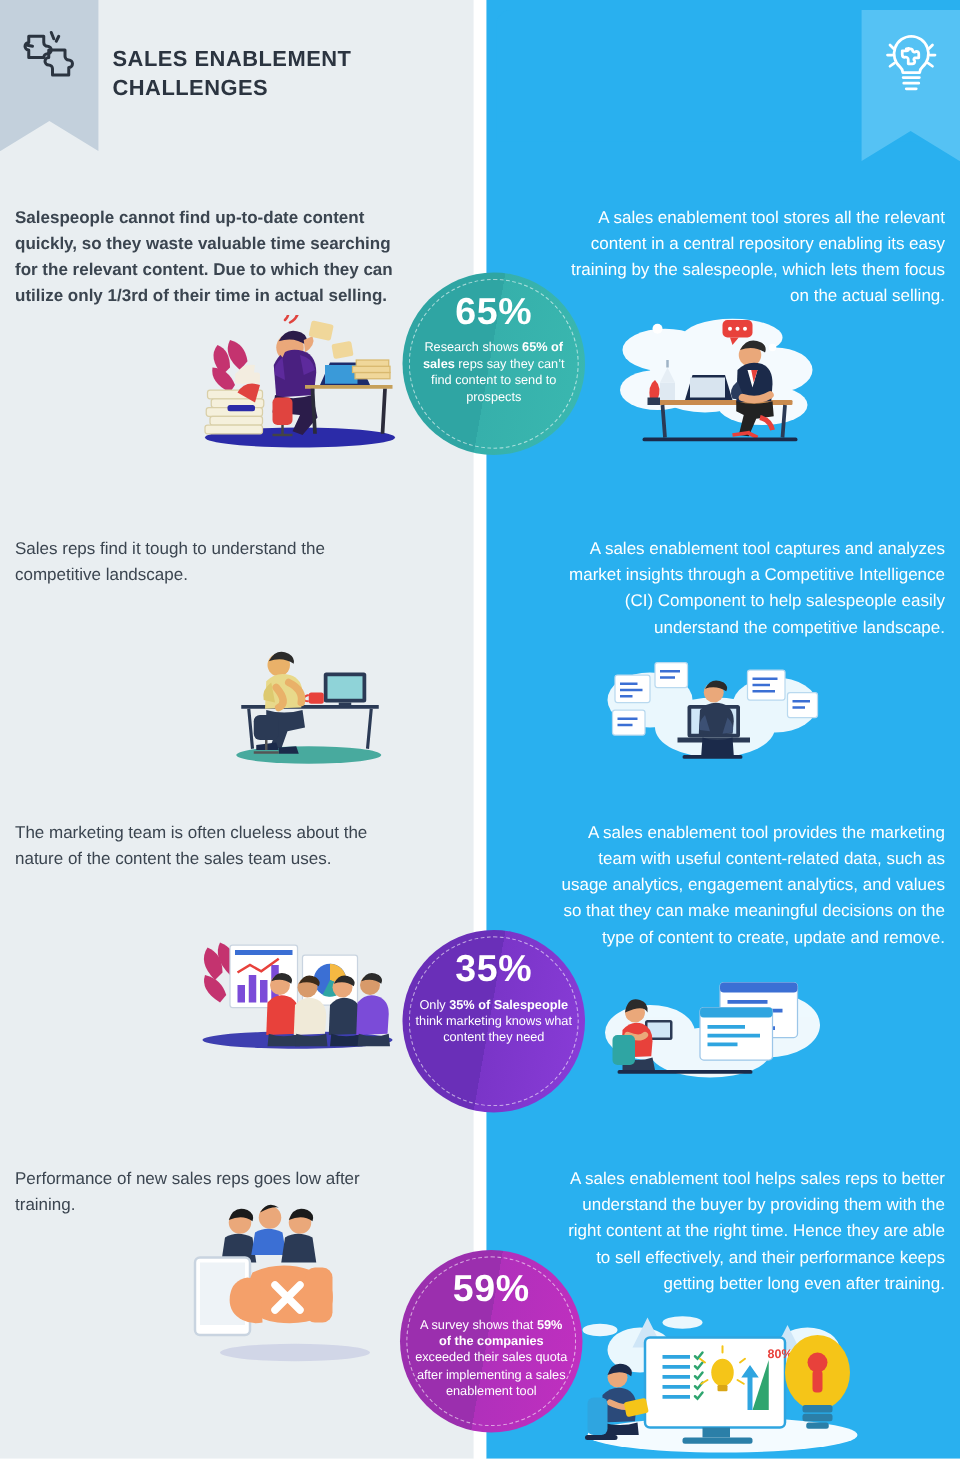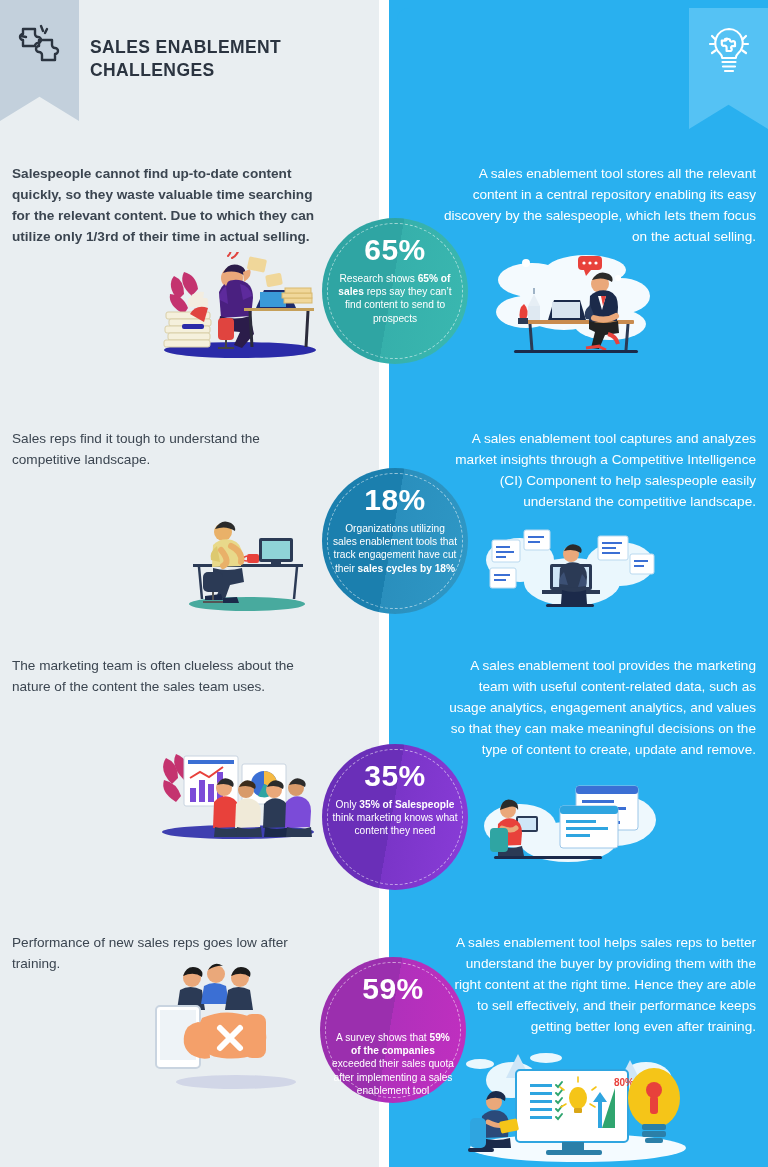--- a/index.html
+++ b/index.html
@@ -81,21 +81,21 @@
     content:""; position:absolute; left:5px; top:5px; right:5px; bottom:5px;
     border-radius:50%; border:1px dashed rgba(255,255,255,.55); pointer-events:none;
   }
   .stat .pct { font-size:30px; font-weight:bold; line-height:1.05; letter-spacing:.5px; }
   .stat .cap { margin-top:6px; font-size:10.2px; line-height:1.32; width:126px; }
   .stat .cap b { font-weight:bold; }
 
   .stat-1 { left:322px; top:218px; background:linear-gradient(100deg,#2fa5a3 0%,#2fa5a3 48%,#36b0ab 48%,#3ab8b0 100%); }
   .stat-2 { left:322px; top:468px; background:linear-gradient(100deg,#1b7fae 0%,#1b7fae 48%,#2a8fbd 48%,#2f98c6 100%); }
   .stat-3 { left:322px; top:744px; background:linear-gradient(100deg,#6a2fb8 0%,#6a2fb8 48%,#7a35c8 48%,#8a3cd8 100%); }
-  .stat-4 { left:320px; top:957px; background:linear-gradient(100deg,#9b2fae 0%,#9b2fae 48%,#b030bb 48%,#c22fc0 100%);gap:20px; }
+  .stat-4 { left:320px; top:1000px; background:linear-gradient(100deg,#9b2fae 0%,#9b2fae 48%,#b030bb 48%,#c22fc0 100%); }
 
   
   .illus { position:absolute; }
   .illus svg { display:block; }
 </style>
 </head>
 <body>
 
 <div class="page">
 
@@ -120,21 +120,21 @@
       <svg width="50" height="56" viewBox="0 0 50 56" fill="none" stroke="#ffffff" stroke-width="2.2" stroke-linecap="round" stroke-linejoin="round">
         <path d="M25 5 a14 14 0 0 1 9 24.5 c-1.6 1.4 -2.2 2.8 -2.2 4.5 l-13.6 0 c0 -1.7 -.6 -3.1 -2.2 -4.5 A14 14 0 0 1 25 5 Z"></path>
         <path d="M18.5 38 h13 M19 42.5 h12 M21 47 h8"></path>
         <path d="M21 15 h3.2 a2 2 0 0 1 2 2 a2 2 0 0 0 2.8 0 a2 2 0 0 1 2 2 v3.2 h-3.2 a2 2 0 0 0 0 2.8 a2 2 0 0 1 -2 2 h-3.2 v-3.2 a2 2 0 0 0 -2.8 -2 a2 2 0 0 1 -2 -2 v-3.2 h3.2 a2 2 0 0 0 2 -2 Z"></path>
         <path d="M6 20 h4 M8 12 l3 3 M8 29 l3.5 -2.5 M44 20 h-4 M42 12 l-3 3 M42 29 l-3.5 -2.5"></path>
       </svg>
     </span>
   </div>
 
   <div class="left-text" style="top:163px;font-weight:bold;">Salespeople cannot find up-to-date content quickly, so they waste valuable time searching for the relevant content. Due to which they can utilize only 1/3rd of their time in actual selling.</div>
-  <div class="right-text" style="top:163px;">A sales enablement tool stores all the relevant content in a central repository enabling its easy discovery by the salespeople, which lets them focus on the actual selling.</div>
+  <div class="right-text" style="top:163px;">A sales enablement tool stores all the relevant content in a central repository enabling its easy training by the salespeople, which lets them focus on the actual selling.</div>
 
   <div class="illus" style="left:148px; top:252px;">
     <svg width="180" height="110" viewBox="0 0 180 110">
       <ellipse cx="92" cy="98" rx="76" ry="8" fill="#2b2ba8"></ellipse>
       <g fill="#c4336f">
         <path d="M30 48 q-12 -14 -4 -24 q10 4 10 18 Z"></path>
         <path d="M44 44 q-14 -12 -8 -24 q12 3 14 17 Z"></path>
         <path d="M36 62 q-16 -8 -14 -20 q13 1 18 14 Z"></path>
       </g>
       <g fill="#f5f0dc" stroke="#d9cfa8" stroke-width="1">
@@ -297,24 +297,20 @@
         </g>
       <path d="M84 31 q5 -10 15 -5 q4 3 2 7 q-8 -5 -17 -2 Z" fill="#2b2b2b"></path>
       <path d="M80 48 q8 -8 18 -5 q9 3 9 14 l-1 10 l-27 1 Z" fill="#2b3a55"></path>
       <path d="M82 70 q12 4 24 0 l1 14 l-26 0 Z" fill="#1b2a4a"></path>
       <path d="M84 52 q-6 6 -4 12 l8 1 Z" fill="#3c5074"></path>
       <path d="M102 54 q6 6 4 12 l-8 1 Z" fill="#3c5074"></path>
       <rect x="66" y="84" width="48" height="3" rx="1.5" fill="#1b2a4a"></rect>
     </svg>
   </div>
 
-  <div class="stat stat-2">
-    <div class="pct">18%</div>
-    <div class="cap"><span>Organizations utilizing sales enablement tools that track engagement have cut their </span><b>sales cycles by 18%</b><span></span></div>
-  </div>
 
   <div class="left-text" style="top:655px;">The marketing team is often clueless about the nature of the content the sales team uses.</div>
   <div class="right-text" style="top:655px;">A sales enablement tool provides the marketing team with useful content-related data, such as usage analytics, engagement analytics, and values so that they can make meaningful decisions on the type of content to create, update and remove.</div>
 
   <div class="illus" style="left:150px; top:732px;">
     <svg width="178" height="110" viewBox="0 0 178 110">
       <ellipse cx="88" cy="100" rx="76" ry="7" fill="#2b2ba8" opacity=".9"></ellipse>
       <g fill="#c4336f">
         <path d="M22 52 q-14 -14 -6 -26 q12 5 12 20 Z"></path>
         <path d="M34 48 q-14 -14 -8 -26 q13 5 14 20 Z"></path>

